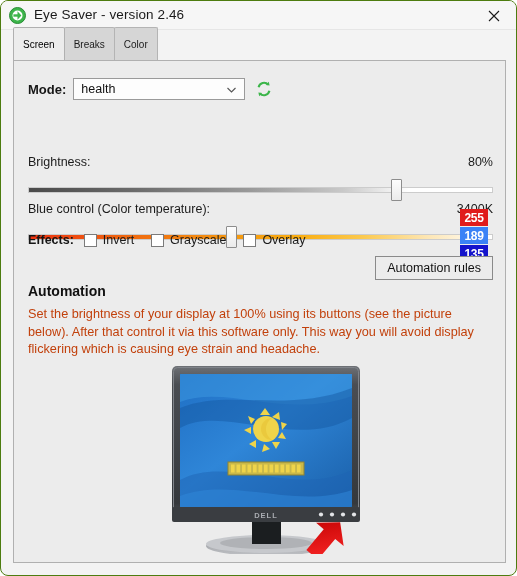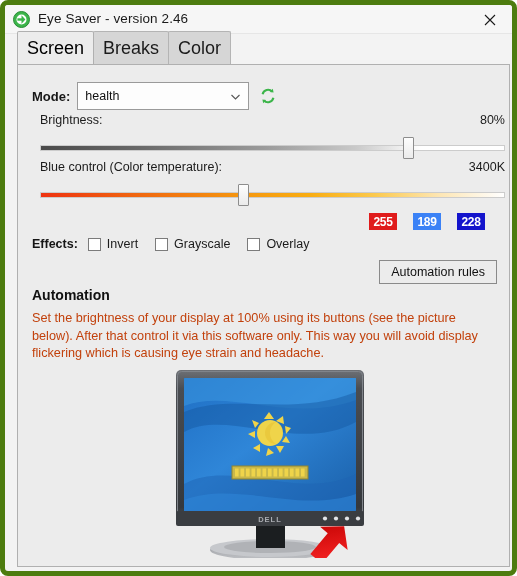--- a/index.html
+++ b/index.html
@@ -8,21 +8,21 @@
     width: 517px; height: 576px;
     background: #ffffff;
     font-family: "Liberation Sans", sans-serif;
     overflow: hidden;
   }
   #window {
     position: absolute;
     left: 0; top: 0;
     width: 517px; height: 576px;
     background: #f3f3f3;
-    border: 5px solid #4d7c0f;
+    border: 1px solid #4d7c0f;
     border-radius: 8px;
     overflow: hidden;
   }
 
   
   #titlebar {
     position: absolute; left: 0; top: 0;
     width: 100%; height: 29px;
     background: #f6f6f6;
     border-bottom: 1px solid #e6e6e6;
@@ -49,21 +49,21 @@
   #tabstrip {
     position: absolute; left: 12px; top: 36px;
     height: 23px;
     display: flex; align-items: flex-end;
     z-index: 5;
   }
   .tab {
     height: 23px;
     padding: 16px 9px;
     display: flex; align-items: center;
-    font-size: 18px;
+    font-size: 10px;
     color: #1b1b1b;
     border: 1px solid #b4b4b4;
     border-bottom: none;
     background: #d6d6d6;
     margin-right: -1px;
     border-radius: 2px 2px 0 0;
     cursor: default;
   }
   .tab.active {
     background: #ececec;
@@ -86,39 +86,39 @@
   #mode-row {
     position: absolute; left: 14px; top: 17px;
     display: flex; align-items: center;
   }
   #mode-label {
     font-size: 13px; font-weight: bold; color: #161616;
     margin-right: 7px;
   }
   #mode-select {
     position: relative;
-    width: 172px; height: 28px;
+    width: 172px; height: 22px;
     background: #fdfdfd;
     border: 1px solid #9a9a9a;
     display: flex; align-items: center;
     padding-left: 7px;
     font-size: 12.5px; color: #111;
     cursor: default;
   }
   #mode-caret {
     position: absolute; right: 8px; top: 50%;
     transform: translateY(-50%);
   }
   #refresh-icon {
     margin-left: 10px;
     width: 18px; height: 18px;
   }
 
   
-  .slider-block { position: absolute; left: 22px; width: 465px; }
+  .slider-block { position: absolute; left: 14px; width: 465px; margin-top: 46px; }
   .slider-head {
     display: flex; justify-content: space-between;
     align-items: baseline;
     font-size: 12.5px; color: #1b1b1b;
     margin-bottom: 10px;
   }
   .slider-wrap {
     position: relative;
     height: 22px;
   }
@@ -139,22 +139,22 @@
     position: absolute; top: 0;
     width: 11px; height: 22px;
     background: linear-gradient(to bottom, #fdfdfd, #ebebeb);
     border: 1px solid #8d8d8d;
     border-radius: 1px;
     cursor: default;
   }
 
   
   #rgb-chips {
-    position: absolute; right: 24px; top: 148px;
-    display: flex; gap: 16px;
+    position: absolute; right: 17px; top: 148px;
+    display: flex; gap: 1px; flex-direction: column;
   }
   .chip {
     width: 28px; height: 17px;
     display: flex; align-items: center; justify-content: center;
     color: #ffffff; font-size: 12px; font-weight: bold;
     font-family: "Liberation Sans", sans-serif;
     letter-spacing: -.3px;
   }
 
   
@@ -280,21 +280,21 @@
     </div>
 
     <div id="rgb-chips">
       <div class="chip" id="chip-r" style="background: rgb(224, 27, 27);">
         <span>255</span>
       </div>
       <div class="chip" id="chip-g" style="background: #3b82f6;">
         <span>189</span>
       </div>
       <div class="chip" id="chip-b" style="background: rgb(20, 20, 204);">
-        <span>228</span>
+        <span>135</span>
       </div>
     </div>
 
     <div id="effects-row">
       <span id="effects-label">Effects:</span>
       <label class="cbitem">
         <span class="cbox"></span>
         <span>Invert</span>
       </label>
       <label class="cbitem">

